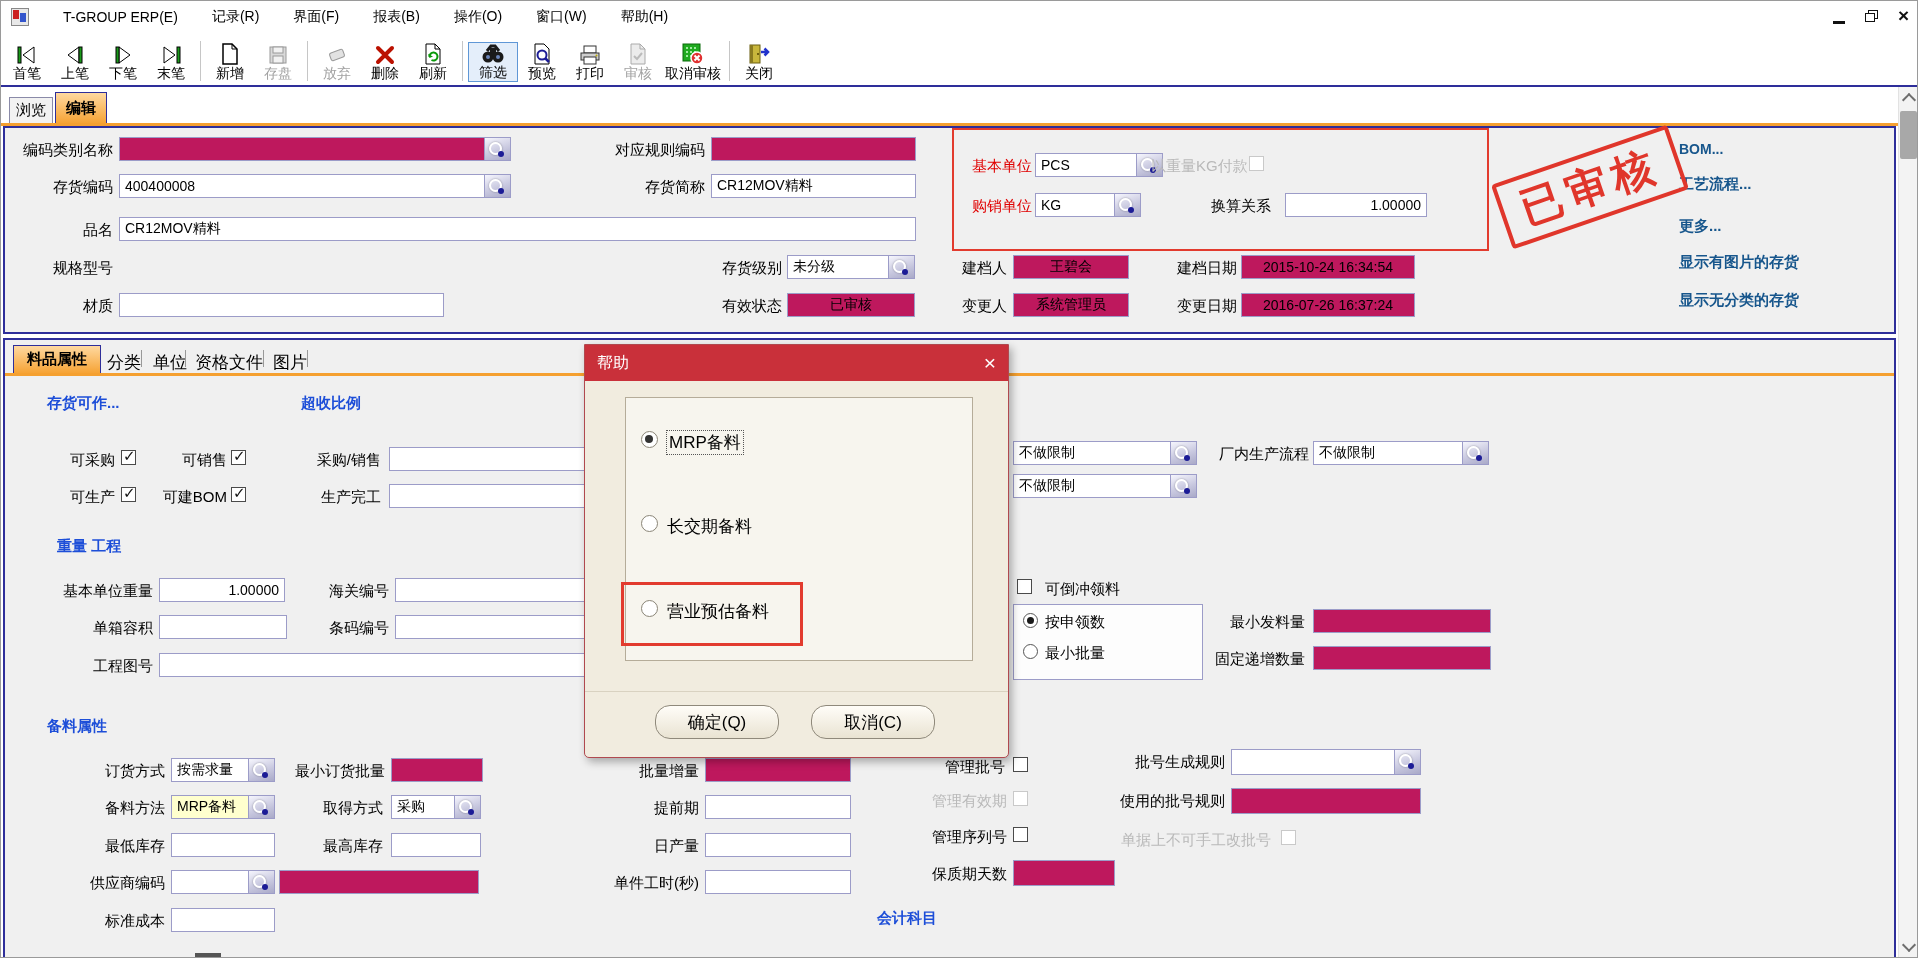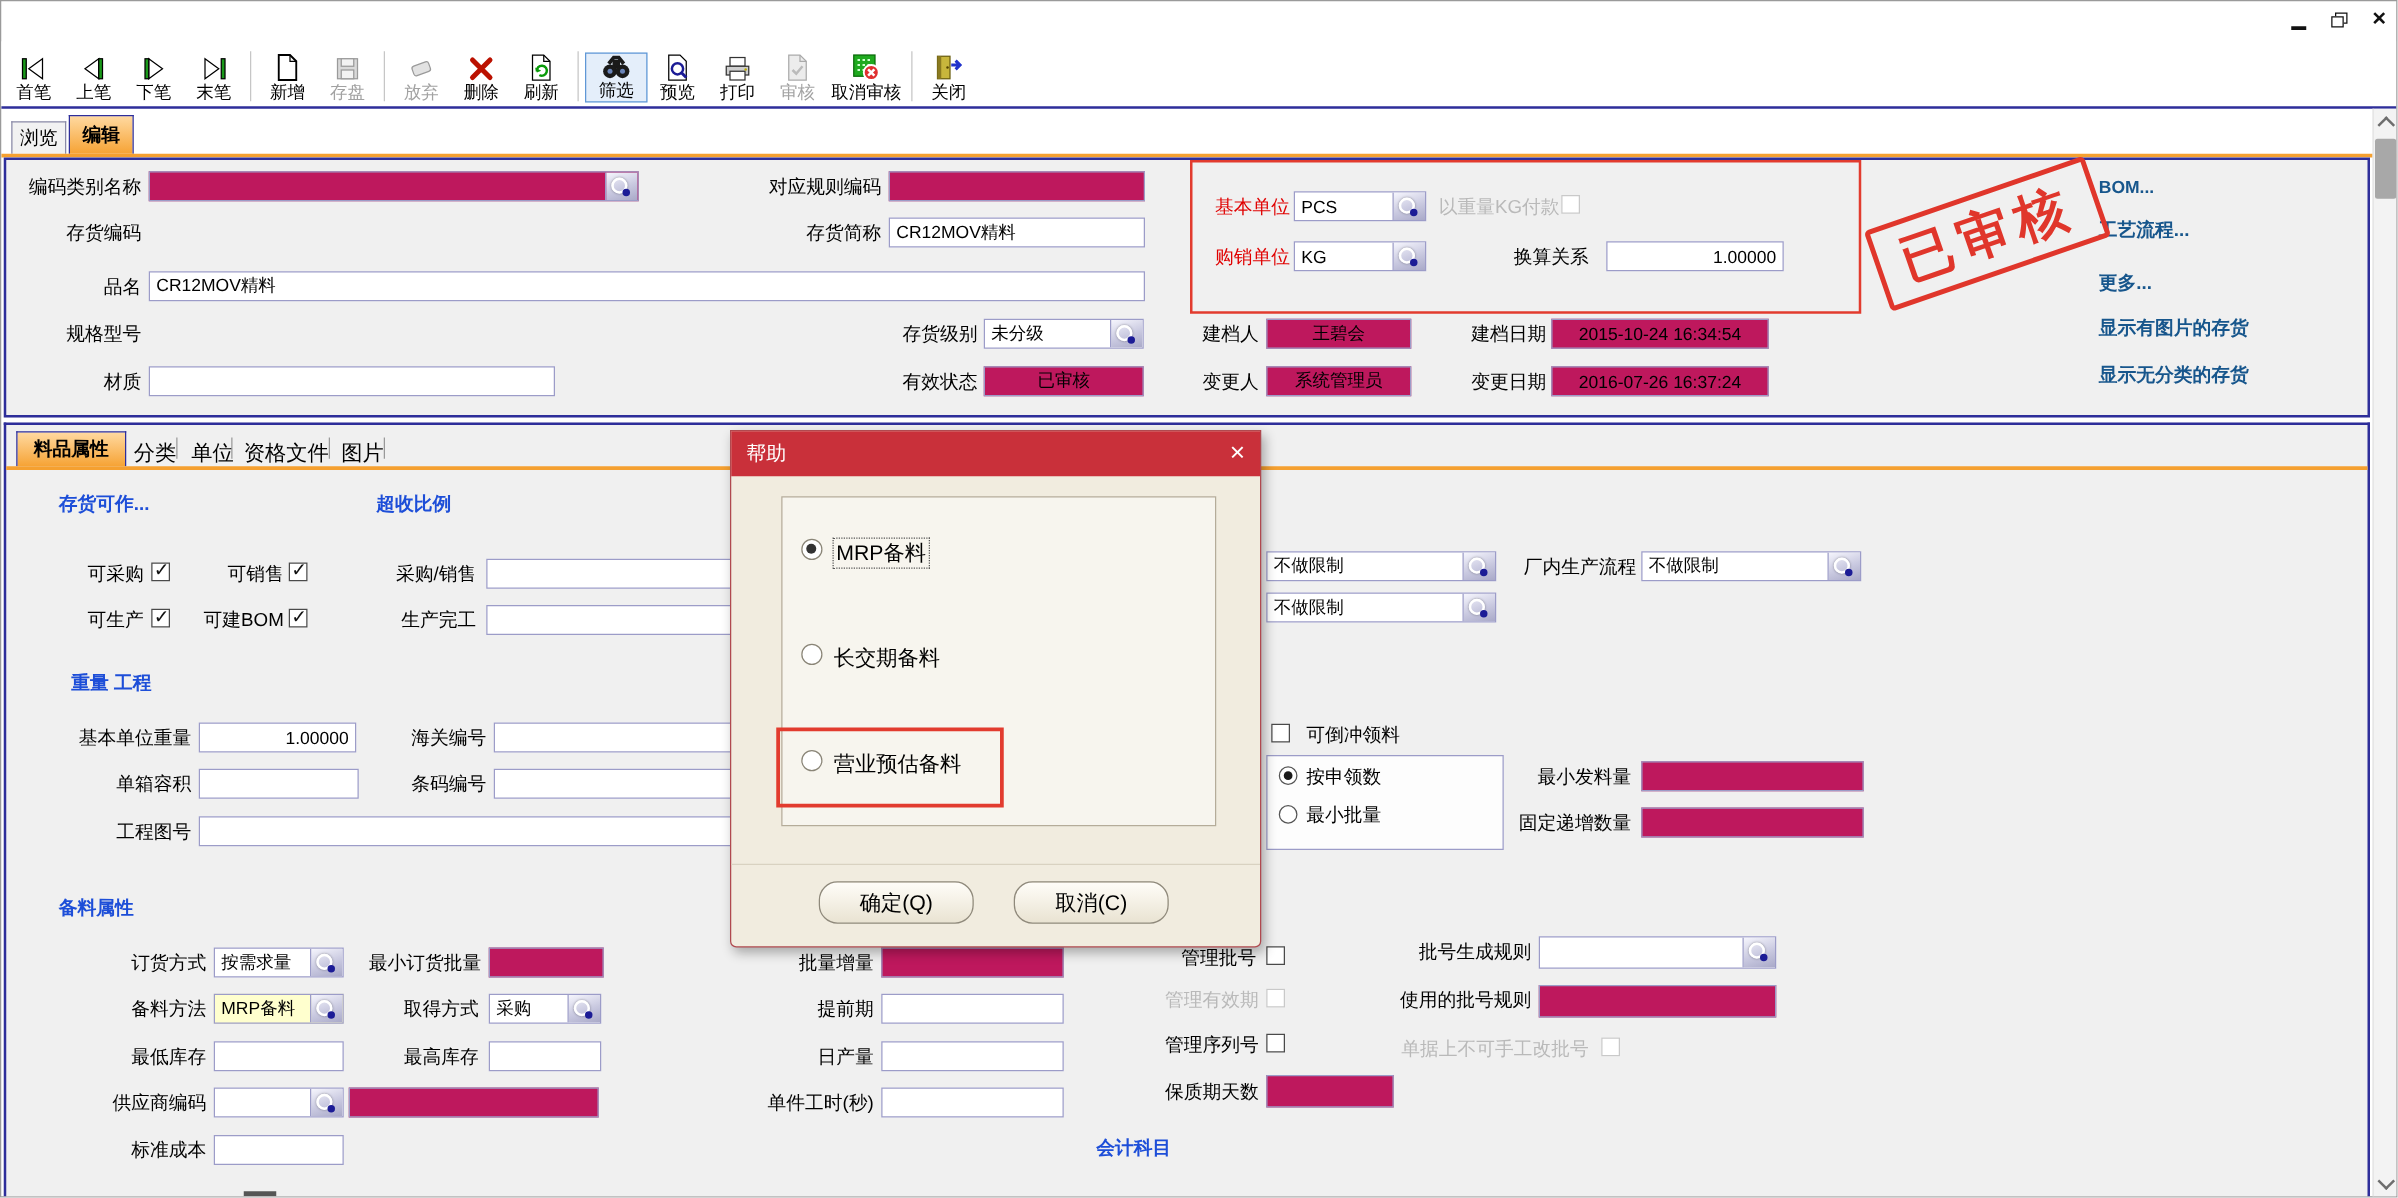--- a/index.html
+++ b/index.html
@@ -82,20 +82,30 @@
   #chev-dn{bottom:8px;transform:rotate(-45deg);}
   #vthumb{position:absolute;left:1px;top:24px;width:17px;height:48px;background:#a8a8a8;border-radius:2px;}
   #hdash{position:absolute;left:194px;top:952px;width:26px;height:4px;background:#555;}
   svg{display:block;}
 </style>
 </head>
 <body>
 
 <div id="root">
 
+  <div id="menubar">
+    <span class="appicon"></span>
+    <span class="menu-item">T-GROUP ERP(E)</span>
+    <span class="menu-item">记录(R)</span>
+    <span class="menu-item">界面(F)</span>
+    <span class="menu-item">报表(B)</span>
+    <span class="menu-item">操作(O)</span>
+    <span class="menu-item">窗口(W)</span>
+    <span class="menu-item">帮助(H)</span>
+  </div>
   <div id="wctrl">
     <span class="ic-min"></span>
     <span class="ic-restore"></span>
     <span class="ic-close">×</span>
   </div>
 
   <div id="toolbar">
     <div class="tbtn">
       <span>
           <svg width="24" height="20" viewBox="0 0 24 20">
@@ -263,20 +273,24 @@
   <div class="fld ro haslk" style="left:118px;top:136px;width:392px;">
       <span></span>
       <span class="lk"></span>
     </div>
   <div class="lb" style="left:586px;top:140px;width:118px;">对应规则编码</div>
   <div class="fld ro" style="left:710px;top:136px;width:205px;">
       <span></span>
     </div>
 
   <div class="lb" style="left:8px;top:177px;width:104px;">存货编码</div>
+  <div class="fld haslk" style="left:118px;top:173px;width:392px;">
+      <span>400400008</span>
+      <span class="lk"></span>
+    </div>
   <div class="lb" style="left:586px;top:177px;width:118px;">存货简称</div>
   <div class="fld" style="left:710px;top:173px;width:205px;">
       <span>CR12MOV精料</span>
     </div>
 
   <div class="lb" style="left:8px;top:220px;width:104px;">品名</div>
   <div class="fld" style="left:118px;top:216px;width:797px;">
       <span>CR12MOV精料</span>
     </div>
 
@@ -307,21 +321,21 @@
   <div class="fld ro" style="left:1012px;top:292px;width:116px;">
       <span>系统管理员</span>
     </div>
   <div class="lb" style="left:1122px;top:296px;width:114px;">变更日期</div>
   <div class="fld ro" style="left:1240px;top:292px;width:174px;">
       <span>2016-07-26 16:37:24</span>
     </div>
 
   <div class="redbox" style="left:951px;top:127px;width:533px;height:119px;"></div>
   <div class="lb red" style="left:957px;top:156px;width:74px;">基本单位</div>
-  <div class="fld haslk" style="left:1034px;top:152px;width:106px;">
+  <div class="fld haslk" style="left:1034px;top:152px;width:128px;">
       <span>PCS</span>
       <span class="lk"></span>
     </div>
   <div class="lb left dis" style="left:1150px;top:156px;">以重量KG付款</div>
   <div class="cbx dis" style="left:1248px;top:155px;"></div>
   <div class="lb red" style="left:957px;top:196px;width:74px;">购销单位</div>
   <div class="fld haslk" style="left:1034px;top:192px;width:106px;">
       <span>KG</span>
       <span class="lk"></span>
     </div>

